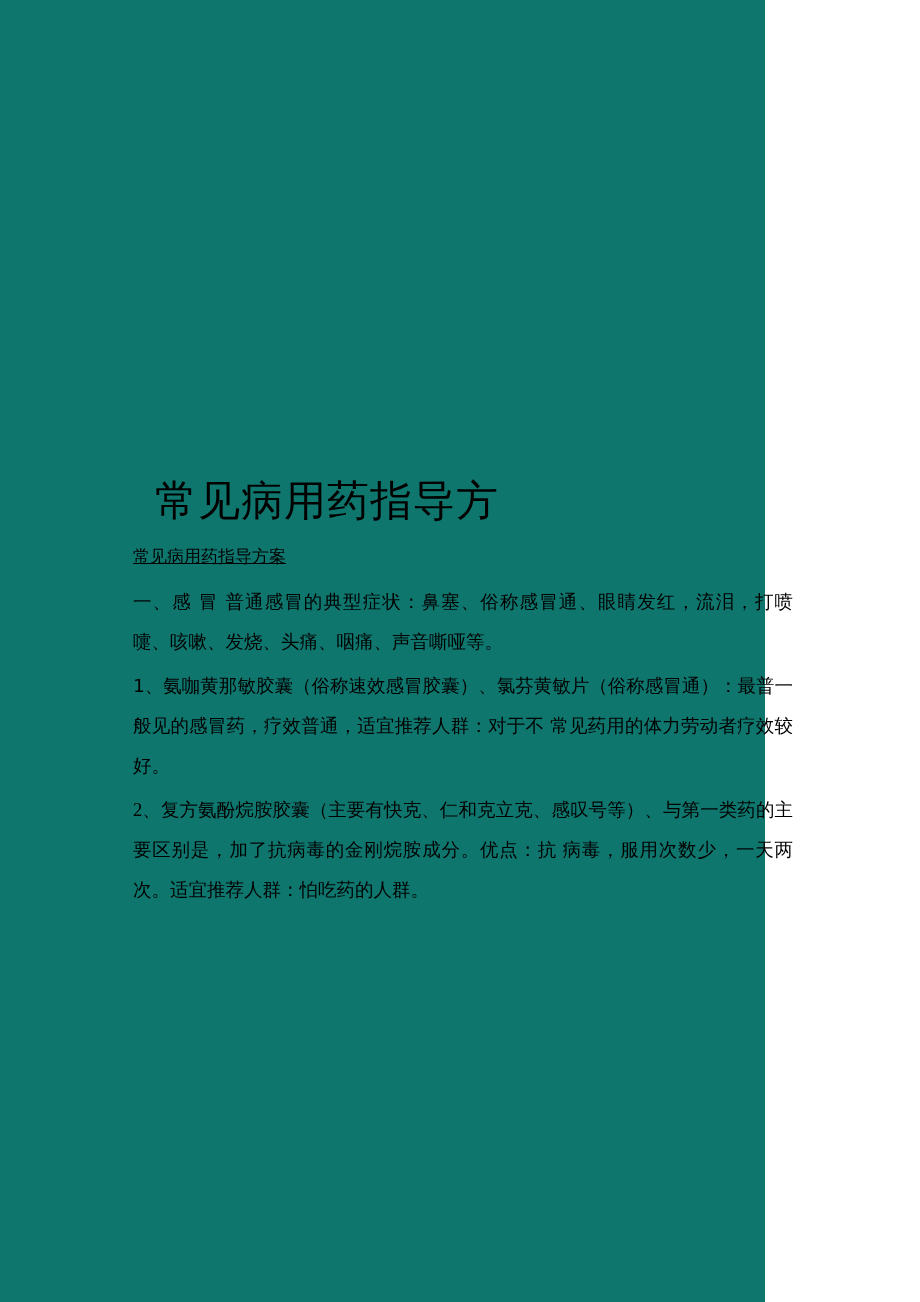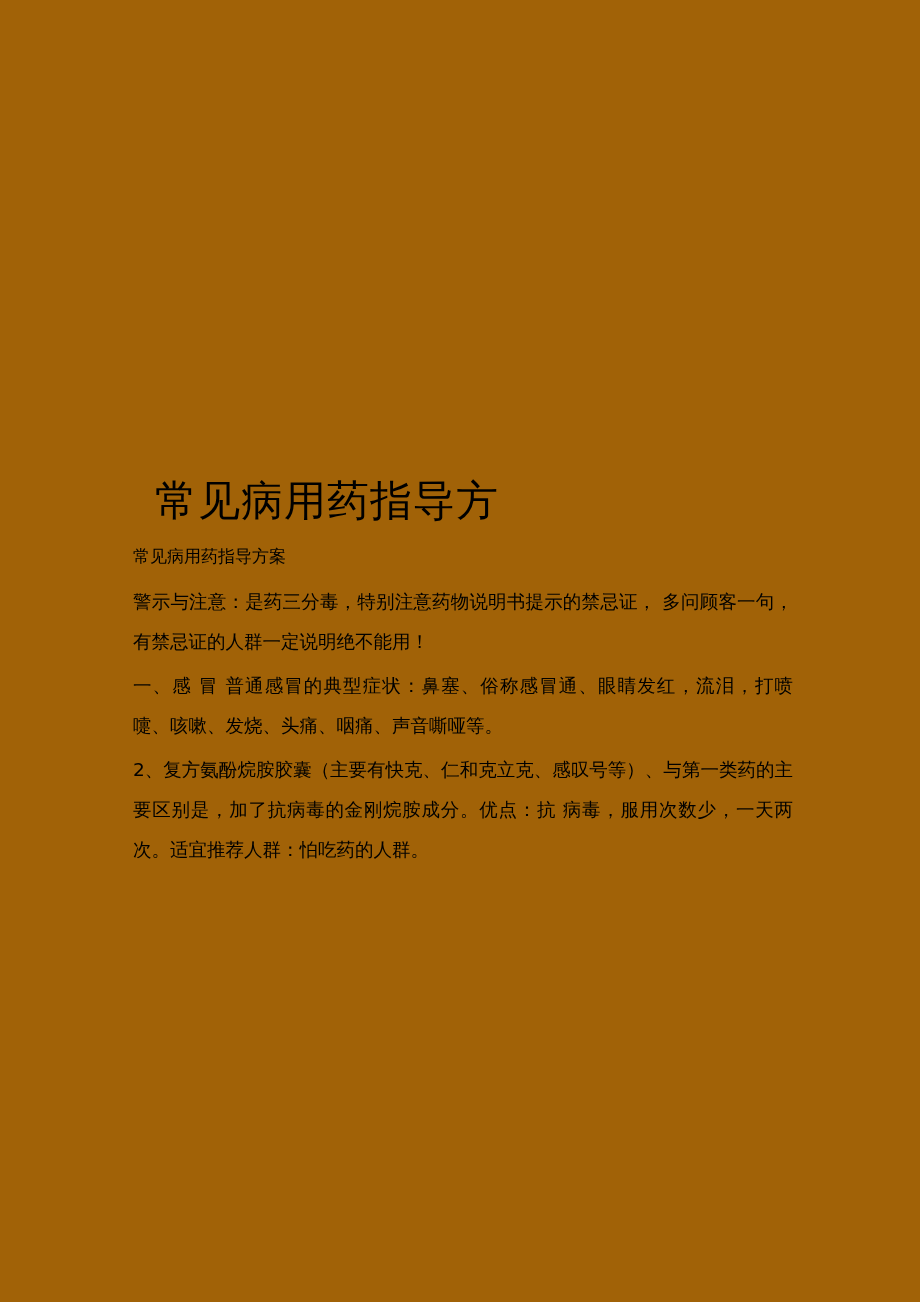--- a/index.html
+++ b/index.html
@@ -9,24 +9,24 @@
   }
   body {
     width: 920px;
     height: 1302px;
     font-family: "Liberation Sans", sans-serif;
     color: #000000;
     overflow: hidden;
   }
   .page {
     position: relative;
-    width: 920px;
+    width: 765px;
     height: 1302px;
     box-sizing: border-box;
-    background: #a16207;
+    background: #0f766e;
   }
   .doc-body {
     position: absolute;
     left: 133px;
     top: 472px;
     width: 660px;
   }
   .doc-title {
     font-family: "DejaVu Sans", sans-serif;
     font-size: 42px;
@@ -36,38 +36,40 @@
     color: #000000;
     margin: 0 0 14px 22px;
     white-space: nowrap;
   }
   .doc-subtitle {
     font-family: "DejaVu Sans", sans-serif;
     font-size: 17px;
     line-height: 24px;
     color: #000000;
     margin: 0 0 14px 0;
+    text-decoration: underline;
   }
   .para {
     font-family: "DejaVu Sans", sans-serif;
     font-size: 18.5px;
     line-height: 40px;
     color: #000000;
     margin: 0 0 4px 0;
     text-align: justify;
     text-justify: inter-ideograph;
   }
   .para.last {
     margin-bottom: 0;
+    font-family: Liberation Serif, serif;
   }
 </style>
 </head>
 <body>
 
 <div class="page">
   <div class="doc-body">
     <h1 class="doc-title">常见病用药指导方</h1>
     <div class="doc-subtitle">常见病用药指导方案</div>
-    <p class="para">警示与注意：是药三分毒，特别注意药物说明书提示的禁忌证， 多问顾客一句，有禁忌证的人群一定说明绝不能用！</p>
     <p class="para">一、感 冒 普通感冒的典型症状：鼻塞、俗称感冒通、眼睛发红，流泪，打喷 嚏、咳嗽、发烧、头痛、咽痛、声音嘶哑等。</p>
+    <p class="para">1、氨咖黄那敏胶囊（俗称速效感冒胶囊）、氯芬黄敏片（俗称感冒通）：最普一般见的感冒药，疗效普通，适宜推荐人群：对于不 常见药用的体力劳动者疗效较好。</p>
     <p class="para last">2、复方氨酚烷胺胶囊（主要有快克、仁和克立克、感叹号等）、与第一类药的主要区别是，加了抗病毒的金刚烷胺成分。优点：抗 病毒，服用次数少，一天两次。适宜推荐人群：怕吃药的人群。</p>
   </div>
 </div>
 
 </body></html>

